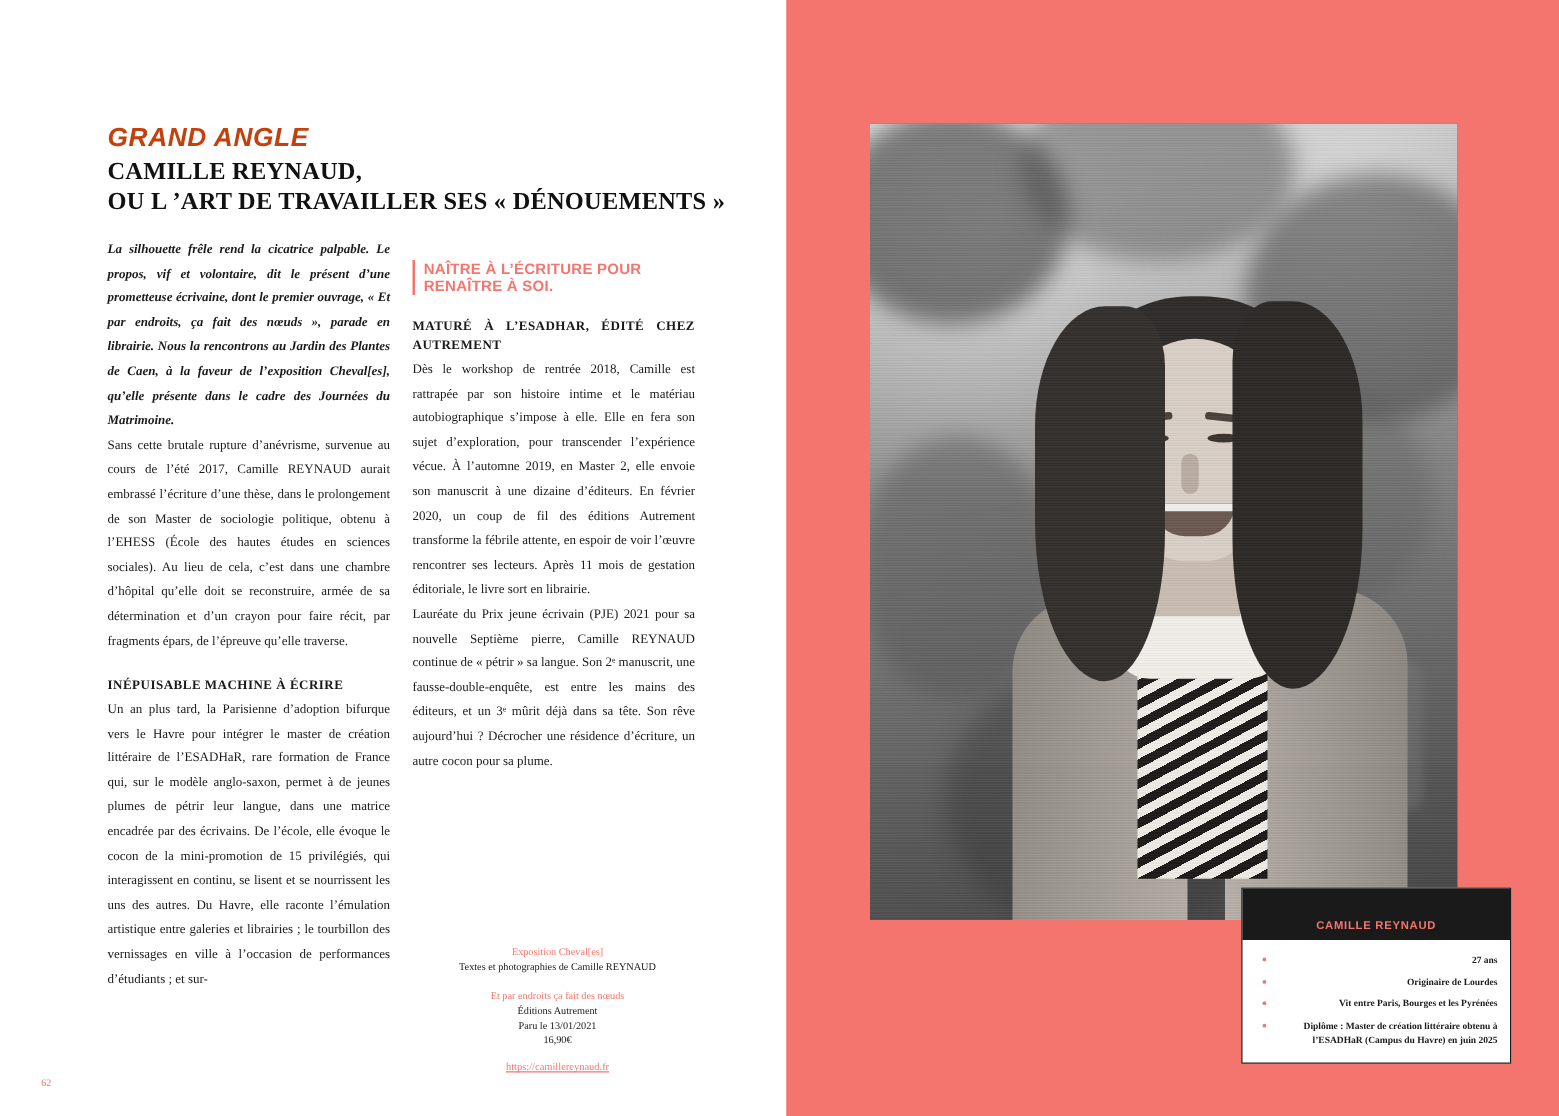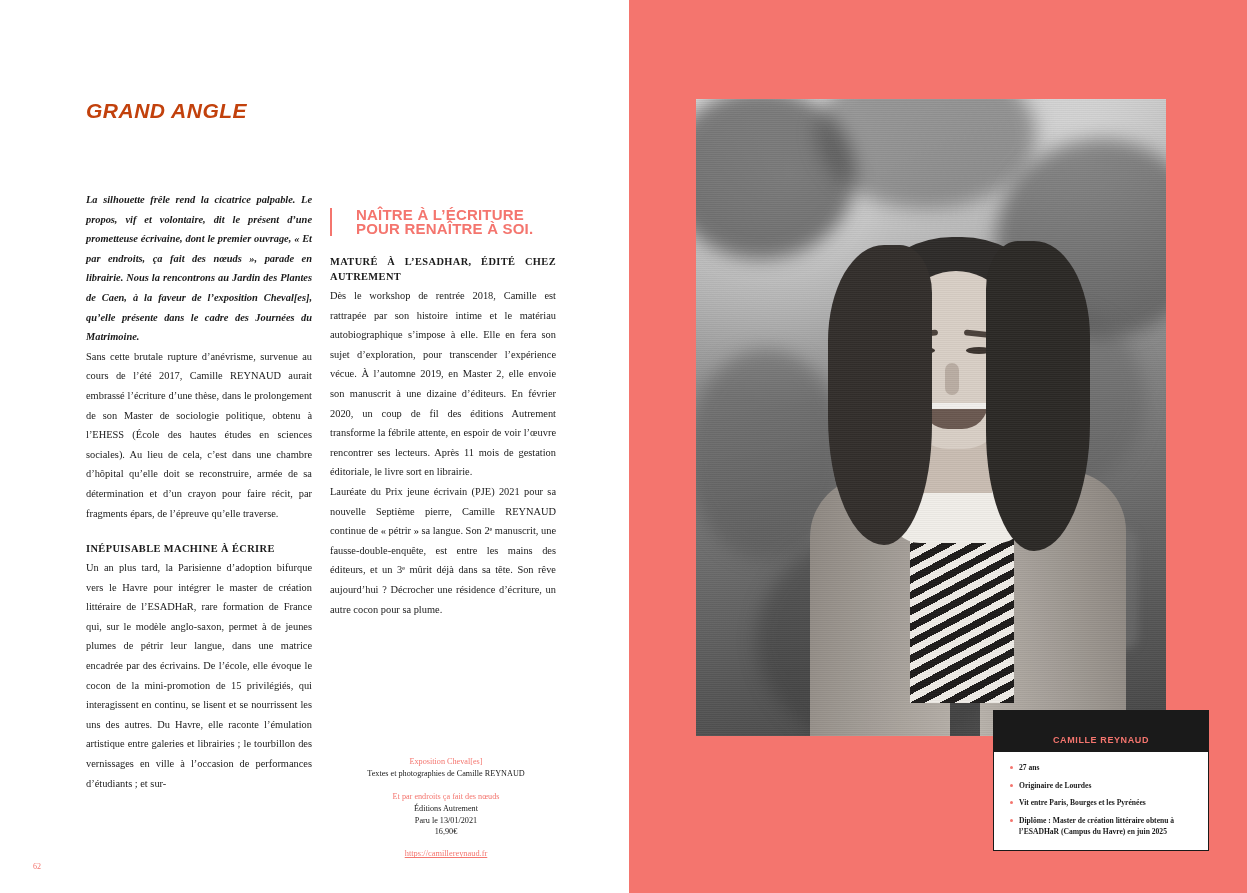--- a/index.html
+++ b/index.html
@@ -88,26 +88,26 @@
     font-size: 10.4px;
     letter-spacing: 0.4px;
     margin: 18px 0 2px 0;
     line-height: 15px;
   }
 
   
   .pullquote {
     position: relative;
     margin: 18px 0 16px 0;
-    padding-left: 24px;
+    padding-left: 7px;
     border-left: 2px solid #f4756e;
     color: #f4756e;
     font-family: "Liberation Sans", sans-serif;
     font-weight: bold;
-    font-size: 15px;
+    font-size: 12px;
     letter-spacing: 0.2px;
     line-height: 14px;
     text-align: left;
   }
 
   
   .colophon {
     position: absolute;
     left: 330px;
     top: 756px;
@@ -253,20 +253,21 @@
     font-weight: bold;
     font-size: 9px;
     letter-spacing: 0.6px;
     padding: 24px 0 7px 0;
     text-align: center;
   }
   .info-card ul {
     list-style: none;
     margin: 0;
     padding: 10px 10px 12px 16px;
+    text-align: right;
   }
   .info-card li {
     position: relative;
     font-family: "Liberation Serif", serif;
     font-weight: bold;
     font-size: 7.6px;
     line-height: 11.6px;
     color: #1a1a1a;
     margin-bottom: 6px;
     padding-left: 9px;
@@ -285,20 +286,24 @@
 <body>
 
 <div class="page">
 
   <div class="pink-panel"></div>
 
   <div class="left-page">
 
     <div class="kicker">GRAND ANGLE</div>
 
+    <div class="headline">
+      <div>CAMILLE REYNAUD,</div>
+      <div>OU L ’ART DE TRAVAILLER SES « DÉNOUEMENTS »</div>
+    </div>
 
     <div class="col left">
       <p class="standfirst">La silhouette frêle rend la cicatrice palpable. Le propos, vif et volontaire, dit le présent d’une prometteuse écrivaine, dont le premier ouvrage, « Et par endroits, ça fait des nœuds », parade en librairie. Nous la rencontrons au Jardin des Plantes de Caen, à la faveur de l’exposition Cheval[es], qu’elle présente dans le cadre des Journées du Matrimoine.</p>
       <p>Sans cette brutale rupture d’anévrisme, survenue au cours de l’été 2017, Camille REYNAUD aurait embrassé l’écriture d’une thèse, dans le prolongement de son Master de sociologie politique, obtenu à l’EHESS (École des hautes études en sciences sociales). Au lieu de cela, c’est dans une chambre d’hôpital qu’elle doit se reconstruire, armée de sa détermination et d’un crayon pour faire récit, par fragments épars, de l’épreuve qu’elle traverse.</p>
       <div class="subhead">INÉPUISABLE MACHINE À ÉCRIRE</div>
       <p>Un an plus tard, la Parisienne d’adoption bifurque vers le Havre pour intégrer le master de création littéraire de l’ESADHaR, rare formation de France qui, sur le modèle anglo-saxon, permet à de jeunes plumes de pétrir leur langue, dans une matrice encadrée par des écrivains. De l’école, elle évoque le cocon de la mini-promotion de 15 privilégiés, qui interagissent en continu, se lisent et se nourrissent les uns des autres. Du Havre, elle raconte l’émulation artistique entre galeries et librairies ; le tourbillon des vernissages en ville à l’occasion de performances d’étudiants ; et sur-</p>
     </div>
 
     <div class="col right">
       <div class="pullquote">NAÎTRE À L’ÉCRITURE POUR RENAÎTRE À SOI.</div>

